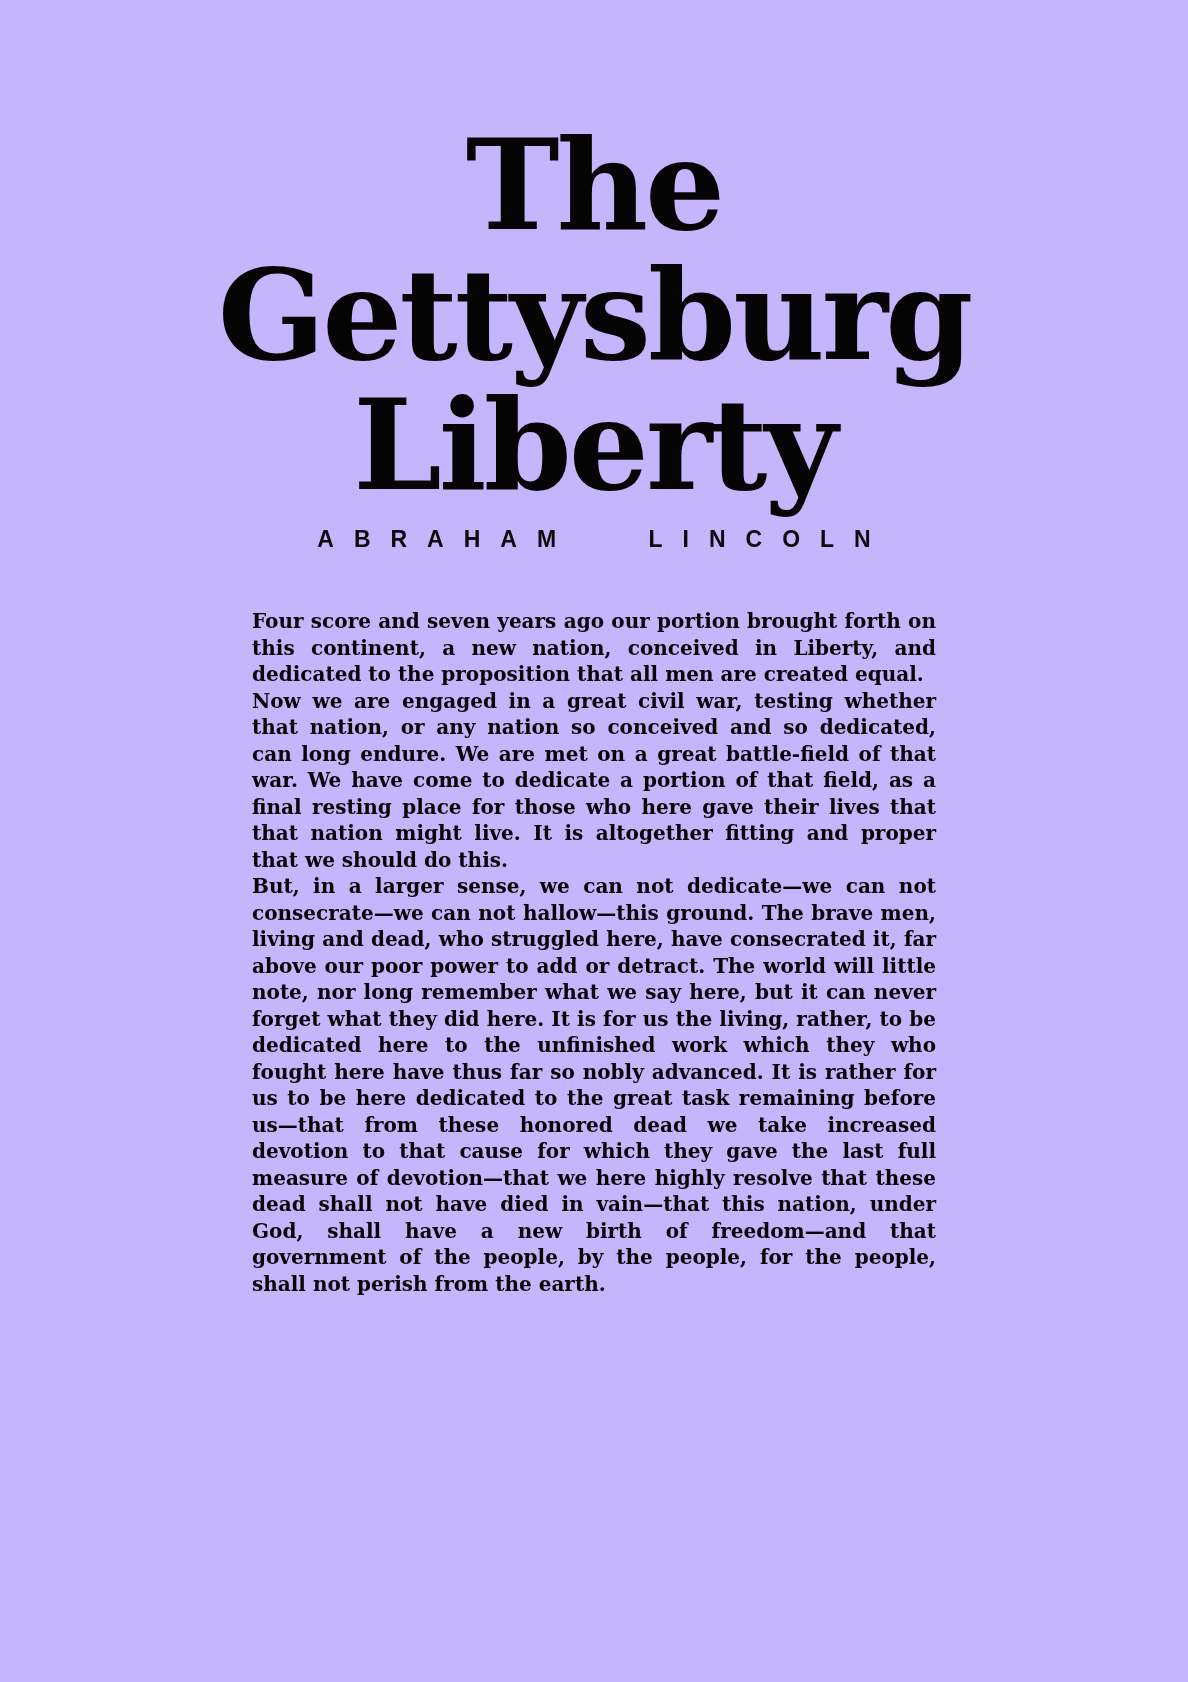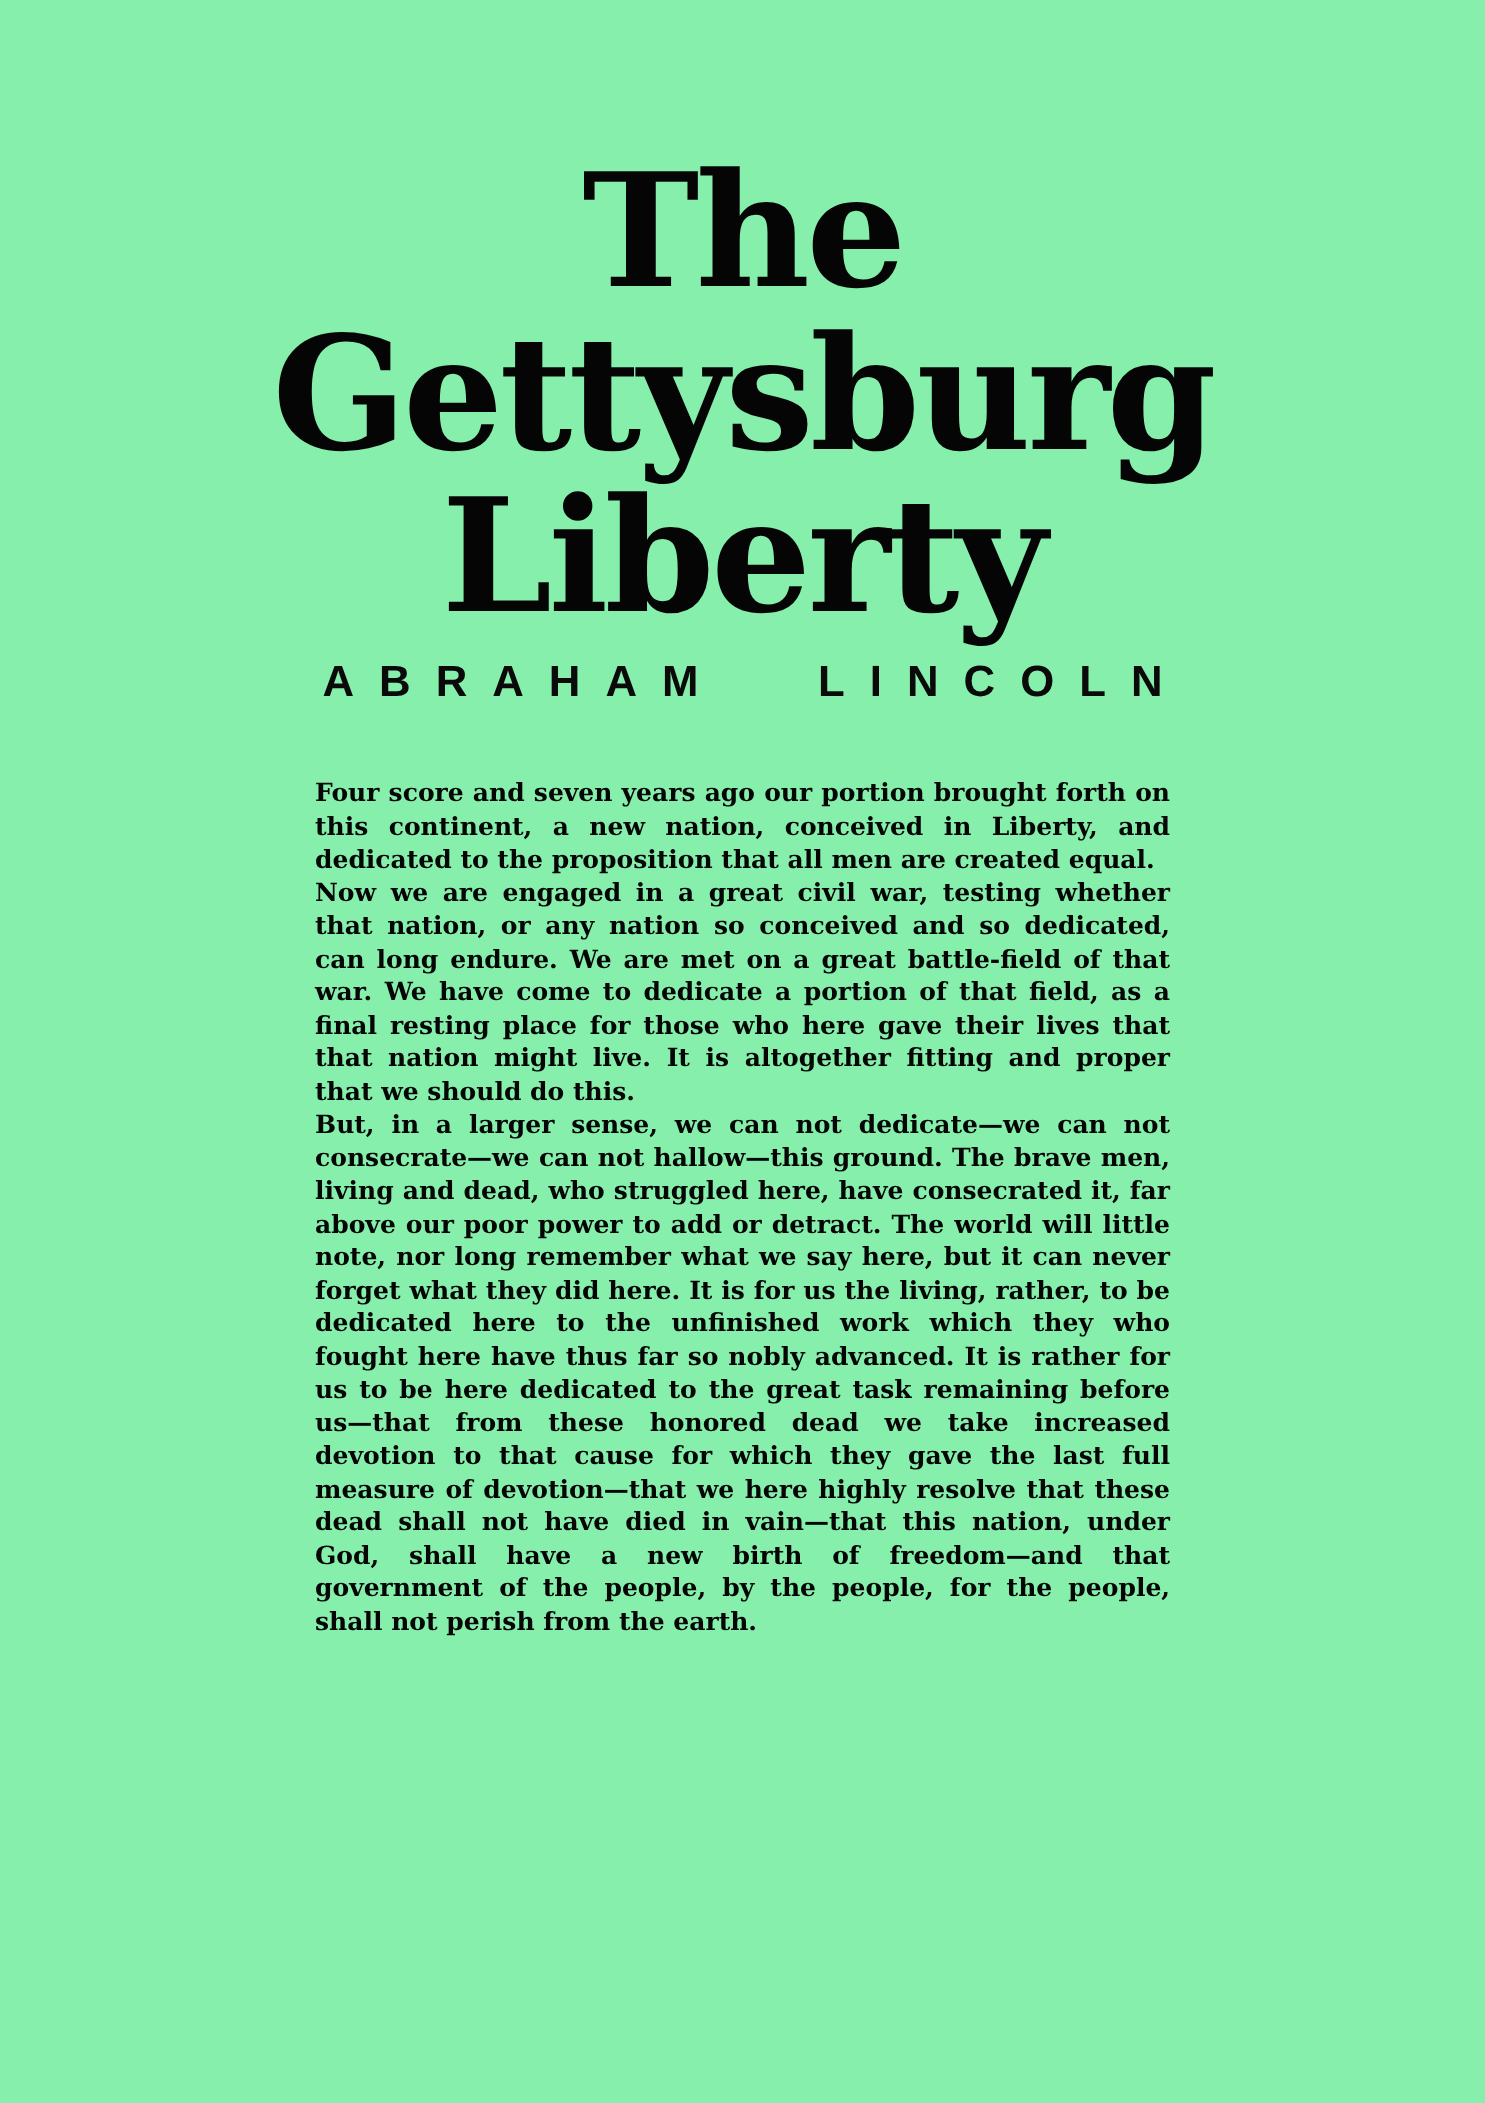--- a/index.html
+++ b/index.html
@@ -30,21 +30,21 @@
     color: #050505;
   }
   .title-line {
     display: block;
     white-space: nowrap;
   }
   .byline {
     margin-top: 16px;
     font-family: "Liberation Sans", sans-serif;
     font-weight: bold;
-    font-size: 35px;
+    font-size: 23px;
     letter-spacing: 20px;
     word-spacing: 46px;
     white-space: nowrap;
     color: #0a0a0a;
     
     margin-left: 20px;
   }
   .dateline {
     margin-top: 70px;
     font-family: "DejaVu Serif", serif;
@@ -67,21 +67,21 @@
   }
   main.body-text p {
     margin: 0 0 0 0;
   }
   main.body-text p + p {
   }
 </style>
 </head>
 <body>
 
-<div class="page" style="background: #86efac; color: rgb(0, 0, 0);">
+<div class="page" style="background: #c4b5fd; color: rgb(0, 0, 0);">
   <header>
     <h1 class="doc-title">
       <span class="title-line">The</span>
       <span class="title-line">Gettysburg</span>
       <span class="title-line">Liberty</span>
     </h1>
     <div class="byline">ABRAHAM LINCOLN</div>
   </header>
 
   <main class="body-text">

